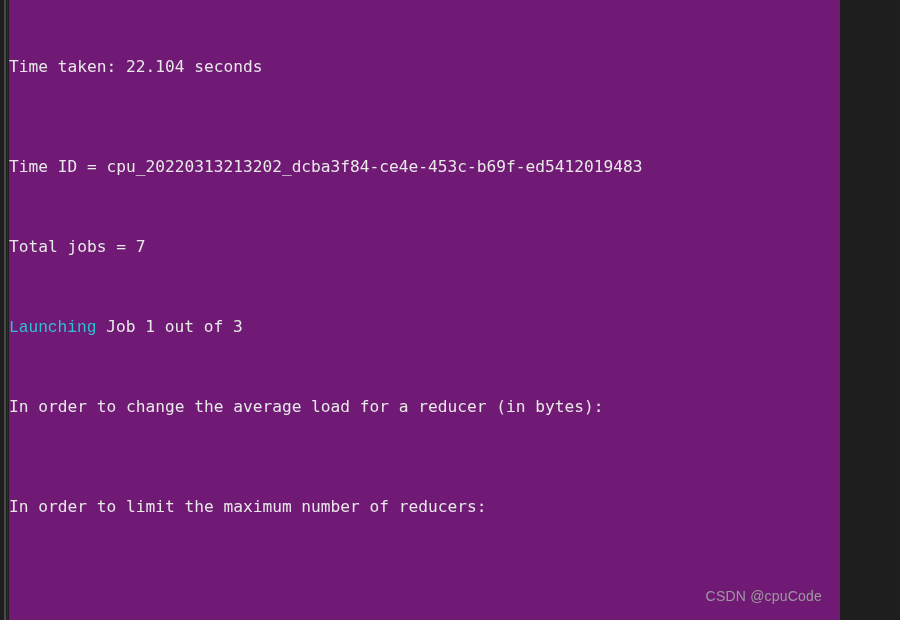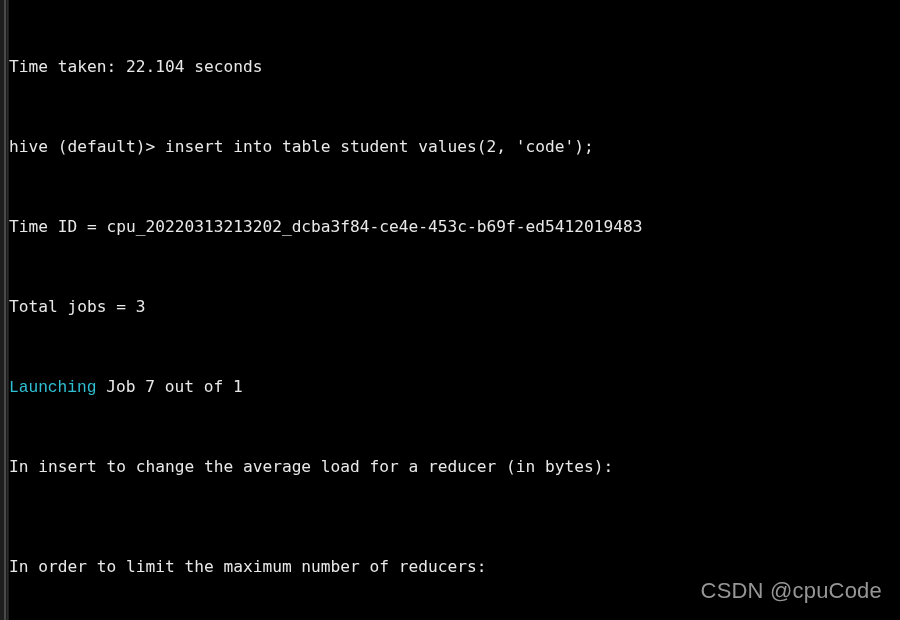--- a/index.html
+++ b/index.html
@@ -9,24 +9,25 @@
     background: #1e1e1e;
   }
   body {
     width: 900px;
     height: 620px;
     overflow: hidden;
     font-family: "DejaVu Sans Mono", "Liberation Mono", monospace;
   }
   #terminal {
     position: relative;
-    width: 900px;
+    width: 820px;
     height: 620px;
-    background: #000000;
+    background: #701a75;
     overflow: hidden;
+    padding-left: 20px;
   }
   
   #left-gutter {
     position: absolute;
     left: 0; top: 0;
     width: 9px;
     height: 620px;
     background: #1e1e1e;
   }
   #left-gutter .rail {
@@ -60,48 +61,47 @@
     overflow: hidden;
   }
   .c-white  { color: #e8e8e8; }
   .c-cyan   { color: #2fc0d4; font-family: Liberation Mono, monospace; }
   #watermark {
     position: absolute;
     right: 18px;
     bottom: 16px;
     color: #a3a3a3;
     font-family: "Liberation Sans", "DejaVu Sans", sans-serif;
-    font-size: 22px;
+    font-size: 14px;
     letter-spacing: 0.2px;
     opacity: 0.92;
   }
 </style>
 </head>
 <body>
 
 <div id="terminal">
 
   <div id="left-gutter">
     <div class="rail"></div>
     <div class="rail-edge"></div>
   </div>
 
   <div id="screen">
 
     <div class="line"><span class="c-white">Time taken: 22.104 seconds</span></div>
 
-    <div class="line"><span class="c-white">hive (default)&gt; </span><span class="c-white">insert into table student values(2, 'code');</span></div>
 
     <div class="line"><span class="c-white">Time ID = cpu_20220313213202_dcba3f84-ce4e-453c-b69f-ed5412019483</span></div>
 
-    <div class="line"><span class="c-white">Total jobs = 3</span></div>
+    <div class="line"><span class="c-white">Total jobs = 7</span></div>
 
-    <div class="line"><span class="c-cyan">Launching</span><span class="c-white"> Job 7 out of 1</span></div>
+    <div class="line"><span class="c-cyan">Launching</span><span class="c-white"> Job 1 out of 3</span></div>
 
-    <div class="line"><span class="c-white">In insert to change the average load for a reducer (in bytes):</span></div>
+    <div class="line"><span class="c-white">In order to change the average load for a reducer (in bytes):</span></div>
 
 
     <div class="line"><span class="c-white">In order to limit the maximum number of reducers:</span></div>
 
     
 
     
 
     
 

